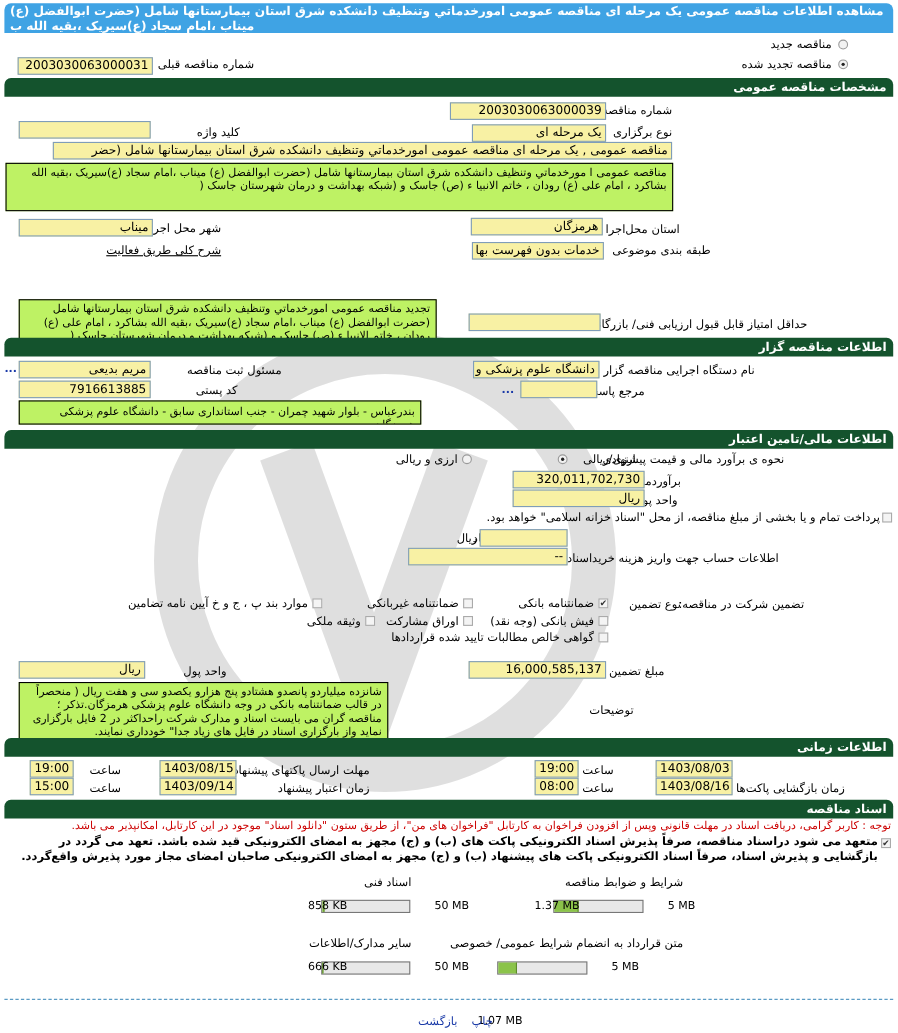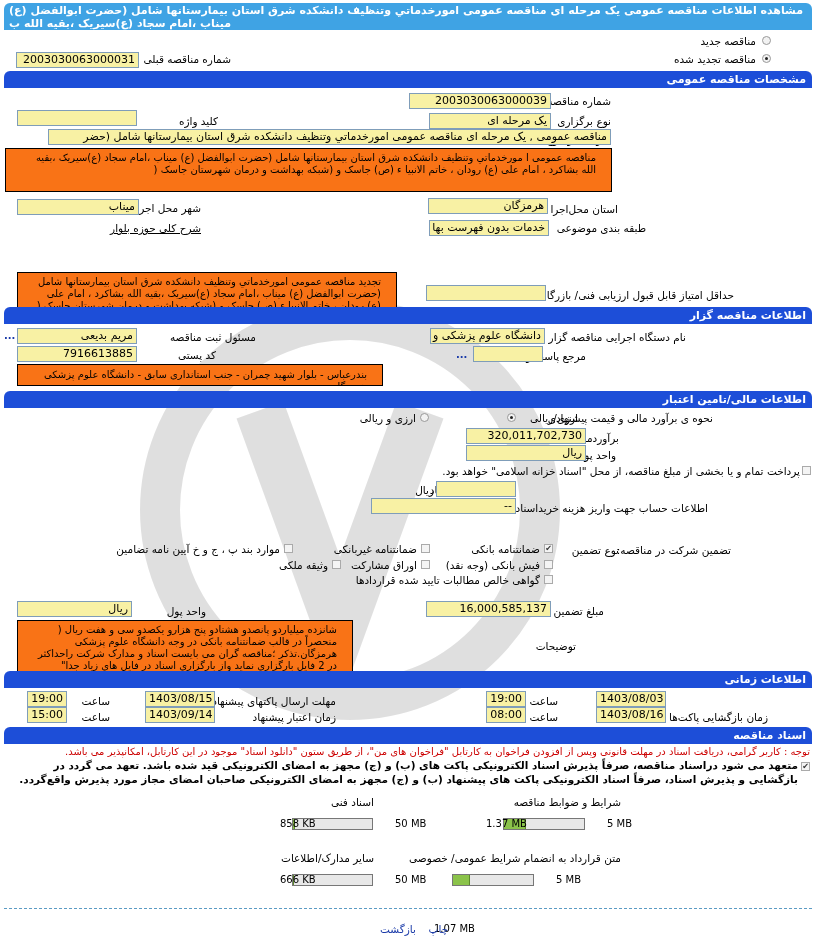--- a/index.html
+++ b/index.html
@@ -1,24 +1,24 @@
 <!DOCTYPE html>
 <html><head>
 <meta charset="utf-8">
 <style>
   * { box-sizing: border-box; margin: 0; padding: 0; }
   html, body { width: 816px; height: 939px; background: #fff; overflow: hidden; }
   body { font-family: "DejaVu Sans", sans-serif; font-size: 11px; color: #000; direction: rtl; position: relative; }
   .abs { position: absolute; }
-  .bar { position: absolute; left: 4px; right: 4px; background: #1d4ed8; color: #fff; font-weight: bold; font-size: 11px; border-radius: 6px 6px 0 0; padding: 2px 6px 0 6px; line-height: 14px; height: 17px; text-align: right; }
+  .bar { position: absolute; left: 4px; right: 4px; background: #14532d; color: #fff; font-weight: bold; font-size: 11px; border-radius: 6px 6px 0 0; padding: 2px 6px 0 6px; line-height: 14px; height: 17px; text-align: right; }
   .title-bar { position: absolute; left: 4px; right: 4px; top: 3px; height: 27px; background: #3fa3e4; color: #fff; font-weight: bold; font-size: 11px; border-radius: 6px 6px 0 0; padding: 1px 5px; line-height: 13px; text-align: left; }
   .lbl { position: absolute; font-size: 10.5px; white-space: nowrap; direction: rtl; text-align: right; }
   .fld { position: absolute; background: #f8f1a4; border: 1px solid #7f9db9; height: 16px; font-size: 11px; line-height: 14px; padding: 0 3px; white-space: nowrap; overflow: hidden; direction: rtl; }
   .fld.ltr { direction: ltr; text-align: right; }
-  .box { position: absolute; border: 1px solid #000; background: #f97316; font-size: 10px; line-height: 12px; padding: 3px 15px; direction: rtl; text-align: right; overflow: hidden; }
+  .box { position: absolute; border: 1px solid #000; background: #bef264; font-size: 10px; line-height: 12px; padding: 3px 5px; direction: rtl; text-align: right; overflow: hidden; }
   .radio { position: absolute; width: 9px; height: 9px; border: 1px solid #999; border-radius: 50%; background: #f2f2f2; }
   .radio.on::after { content: ""; position: absolute; left: 2px; top: 2px; width: 3px; height: 3px; border-radius: 50%; background: #222; }
   .chk { position: absolute; width: 9px; height: 9px; border: 1px solid #aaa; background: #f4f4f4; font-size: 8px; line-height: 8px; text-align: center; color: #333; }
   .dots { position: absolute; color: #1a3aa8; font-weight: bold; font-size: 10px; }
   .prog { position: absolute; height: 12px; border: 1px solid #777; background: #e8e8e8; }
   .prog .fill { position: absolute; right: auto; left: 0; top: 0; bottom: 0; background: #8bc34a; border-right: 1px solid #5d8a2c; }
   .ptxt { position: absolute; font-size: 10px; direction: ltr; white-space: nowrap; margin-left: 21px; }
   .red { color: #cc0000; }
   .bold { font-weight: bold; }
   .watermark { position: absolute; left: 90px; top: 300px; width: 520px; height: 420px; pointer-events: none; opacity: 0.12; }
@@ -60,21 +60,21 @@
 
 <div class="lbl" style="right:198px; top:203px;">استان محل‌اجرا</div>
 <div class="fld" style="right:268px; top:198px; width:120px;">هرمزگان</div>
 
 <div class="lbl" style="right:615px; top:202px;">شهر محل اجرا</div>
 <div class="fld" style="left:17px; top:199px; width:122px;">میناب</div>
 
 <div class="lbl" style="right:170px; top:222px;">طبقه بندی موضوعی</div>
 <div class="fld" style="right:267px; top:220px; width:120px;">خدمات بدون فهرست بها</div>
 
-<div class="lbl" style="right:615px; top:222px; text-decoration: underline;">شرح کلی حوزه بلوار</div>
+<div class="lbl" style="right:615px; top:222px; text-decoration: underline;">شرح کلی طریق فعالیت</div>
 <div class="box" style="left:17px; top:232px; width:380px; height:47px;margin-top:40px;">تجدید مناقصه عمومی امورخدماتي وتنظيف دانشكده شرق استان بیمارستانها شامل (حضرت ابوالفضل (ع) میناب ،امام سجاد (ع)سیریک ،بقیه الله بشاکرد ، امام علی (ع) رودان ، خاتم الانبیا ء (ص) جاسک و (شبکه بهداشت و درمان شهرستان جاسک (</div>
 
 <div class="lbl" style="right:82px; top:289px;">حداقل امتیاز قابل قبول ارزیابی فنی/ بازرگانی</div>
 <div class="fld" style="right:270px; top:285px; width:120px;"></div>
 
 <div class="bar" style="top:307px;">اطلاعات مناقصه گزار</div>
 
 <div class="lbl" style="right:130px; top:331px;">نام دستگاه اجرایی مناقصه گزار</div>
 <div class="fld" style="right:271px; top:328px; width:115px;">دانشگاه علوم پزشکی و خد</div>
 

